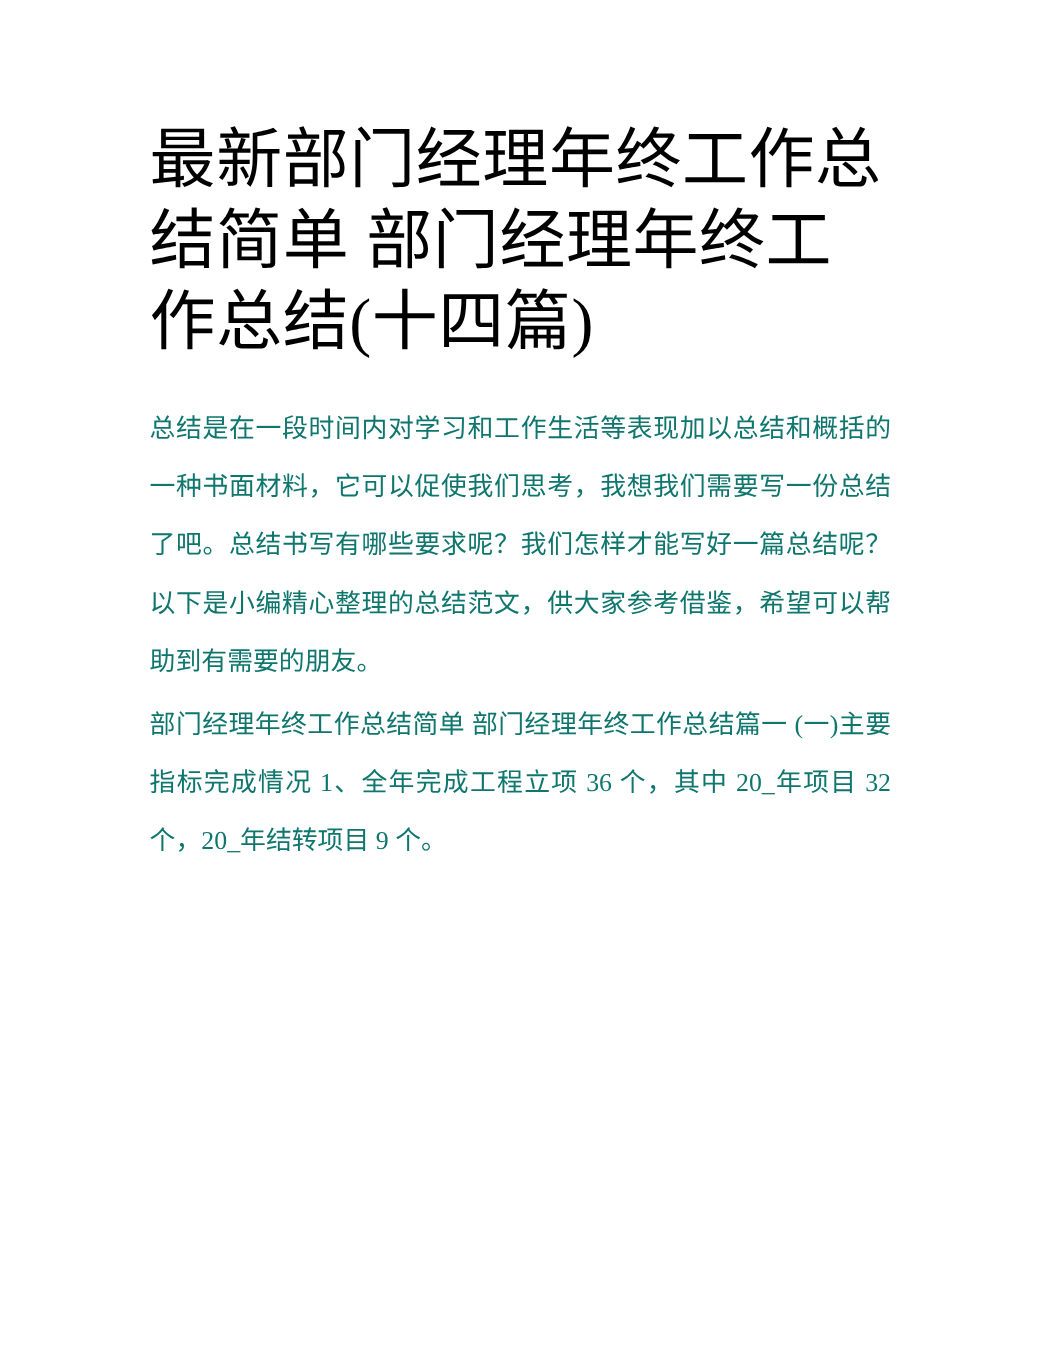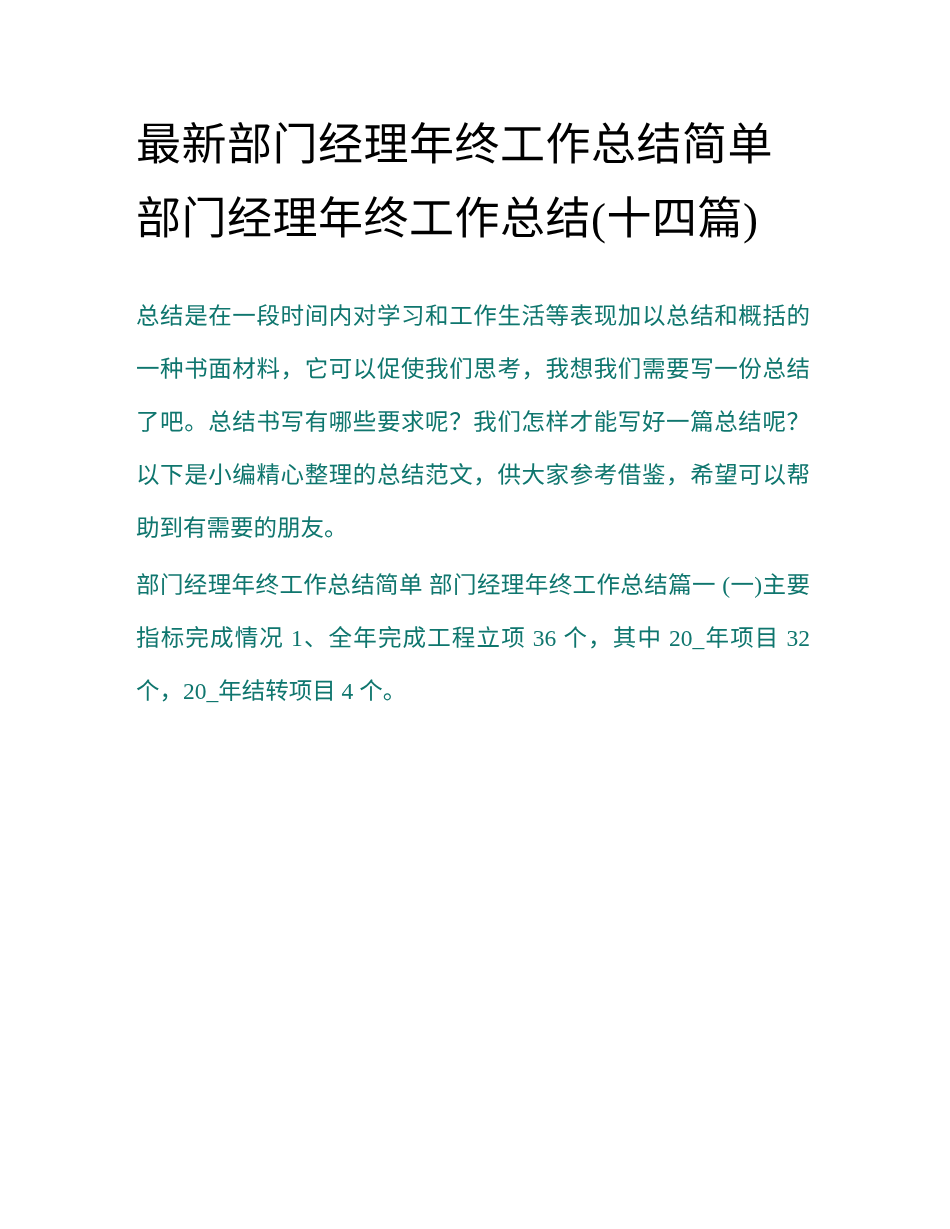--- a/index.html
+++ b/index.html
@@ -20,21 +20,21 @@
     box-sizing: border-box;
     width: 950px;
     height: 1229px;
     padding: 108px 140px 0 136px;
     background: #ffffff;
   }
   .doc-title {
     margin: 0 0 34px 0;
     font-family: "Liberation Serif", "DejaVu Serif", serif;
     font-weight: normal;
-    font-size: 45px;
+    font-size: 60px;
     line-height: 74px;
     letter-spacing: 0.5px;
     color: #000000;
     word-break: break-all;
   }
   .body-text p {
     margin: 0 0 2px 0;
     font-size: 23.5px;
     line-height: 53px;
     text-align: justify;
@@ -51,16 +51,16 @@
 </style>
 </head>
 <body>
 
 <div class="page">
 
   <h1 class="doc-title">最新部门经理年终工作总结简单 部门经理年终工作总结(十四篇)</h1>
 
   <div class="body-text">
     <p class="lead">总结是在一段时间内对学习和工作生活等表现加以总结和概括的一种书面材料，它可以促使我们思考，我想我们需要写一份总结了吧。总结书写有哪些要求呢？我们怎样才能写好一篇总结呢？以下是小编精心整理的总结范文，供大家参考借鉴，希望可以帮助到有需要的朋友。</p>
-    <p>部门经理年终工作总结简单 部门经理年终工作总结篇一 (一)主要指标完成情况 1、全年完成工程立项 36 个，其中 20_年项目 32 个，20_年结转项目 4 个。</p>
+    <p>部门经理年终工作总结简单 部门经理年终工作总结篇一 (一)主要指标完成情况 1、全年完成工程立项 36 个，其中 20_年项目 32 个，20_年结转项目 9 个。</p>
   </div>
 
 </div>
 
 </body></html>

